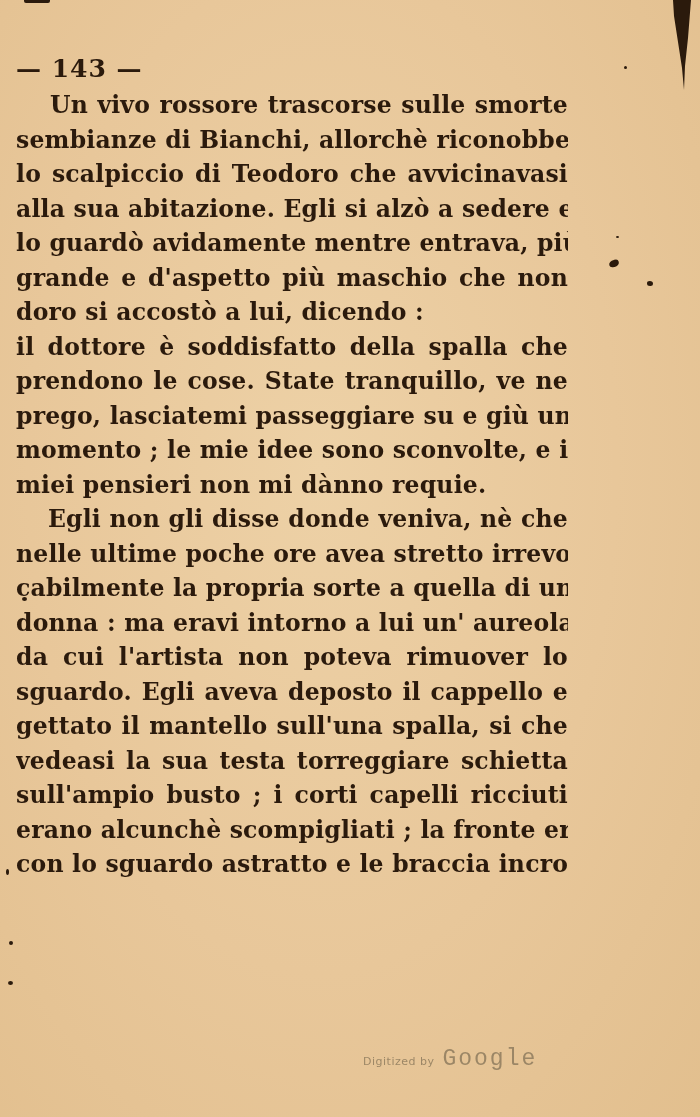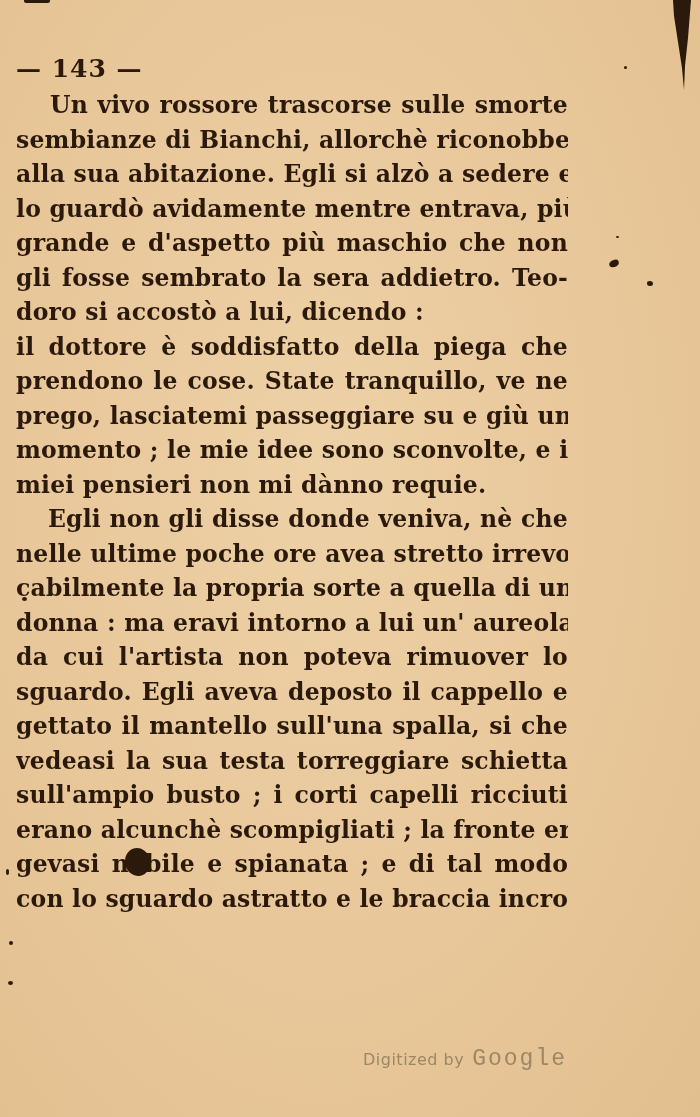--- a/index.html
+++ b/index.html
@@ -31,61 +31,60 @@
   .blot{position:relative;display:inline-block;}
   .blot::after{
     content:"";position:absolute;left:-4px;right:-5px;top:1px;bottom:6px;
     background:var(--ink);border-radius:50%;transform:rotate(-12deg);
   }
   .watermark{
     position:absolute;left:363px;top:1046px;
     display:flex;align-items:baseline;gap:8px;
     color:var(--wm);opacity:0.85;
   }
-  .wm-prefix{font-family:"DejaVu Sans","Liberation Sans",sans-serif;font-size:16px;letter-spacing:0.5px;}
+  .wm-prefix{font-family:"DejaVu Sans","Liberation Sans",sans-serif;font-size:11px;letter-spacing:0.5px;}
   .wm-brand{font-family:Liberation Mono, monospace;font-size:23px;letter-spacing:2px;font-weight:400;}
   .artifact{position:absolute;background:var(--ink);}
   .spike-svg{position:absolute;left:670px;top:0;}
 </style>
 </head>
 <body>
 
 <div class="page">
 
   <div class="page-number">— 143 —</div>
 
   <div class="text-block">
       <div class="para">
         <div class="line" style="text-indent: 34px;">Un vivo rossore trascorse sulle smorte</div>
         <div class="line">sembianze di Bianchi, allorchè riconobbe</div>
+        <div class="line">lo scalpiccio di Teodoro che avvicinavasi</div>
         <div class="line">alla sua abitazione. Egli si alzò a sedere e</div>
         <div class="line">lo guardò avidamente mentre entrava, più</div>
         <div class="line">grande e d'aspetto più maschio che non</div>
-        <div class="line">gli fosse sembrato la sera addietro. Teo-</div>
         <div class="line last-flush">doro si accostò a lui, dicendo :</div>
       </div>
       <div class="para">
-        <div class="line">il dottore è soddisfatto della piega che</div>
+        <div class="line">il dottore è soddisfatto della spalla che</div>
         <div class="line">prendono le cose. State tranquillo, ve ne</div>
         <div class="line">prego, lasciatemi passeggiare su e giù un</div>
         <div class="line">momento ; le mie idee sono sconvolte, e i</div>
         <div class="line last-flush">miei pensieri non mi dànno requie.</div>
       </div>
       <div class="para">
         <div class="line" style="text-indent: 32px;">Egli non gli disse donde veniva, nè che</div>
         <div class="line">nelle ultime poche ore avea stretto irrevo-</div>
         <div class="line">cabilmente la propria sorte a quella di una</div>
         <div class="line">donna : ma eravi intorno a lui un' aureola</div>
         <div class="line">da cui l'artista non poteva rimuover lo</div>
         <div class="line">sguardo. Egli aveva deposto il cappello e</div>
         <div class="line">gettato il mantello sull'una spalla, si che</div>
         <div class="line">vedeasi la sua testa torreggiare schietta</div>
         <div class="line">sull'ampio busto ; i corti capelli ricciuti</div>
         <div class="line">erano alcunchè scompigliati ; la fronte er-</div>
-        <div class="line"><span>gevasi n</span><span class="blot">o</span><span>bile e spianata ; e di tal modo</span></div>
         <div class="line">con lo sguardo astratto e le braccia incro-</div>
       </div>
     </div>
 
   <div class="watermark">
     <span class="wm-prefix">Digitized by</span>
     <span class="wm-brand">Google</span>
   </div>
 
   <div class="artifact" style="left:24px;top:0;width:26px;height:3px;border-radius:0 0 2px 2px;"></div>

